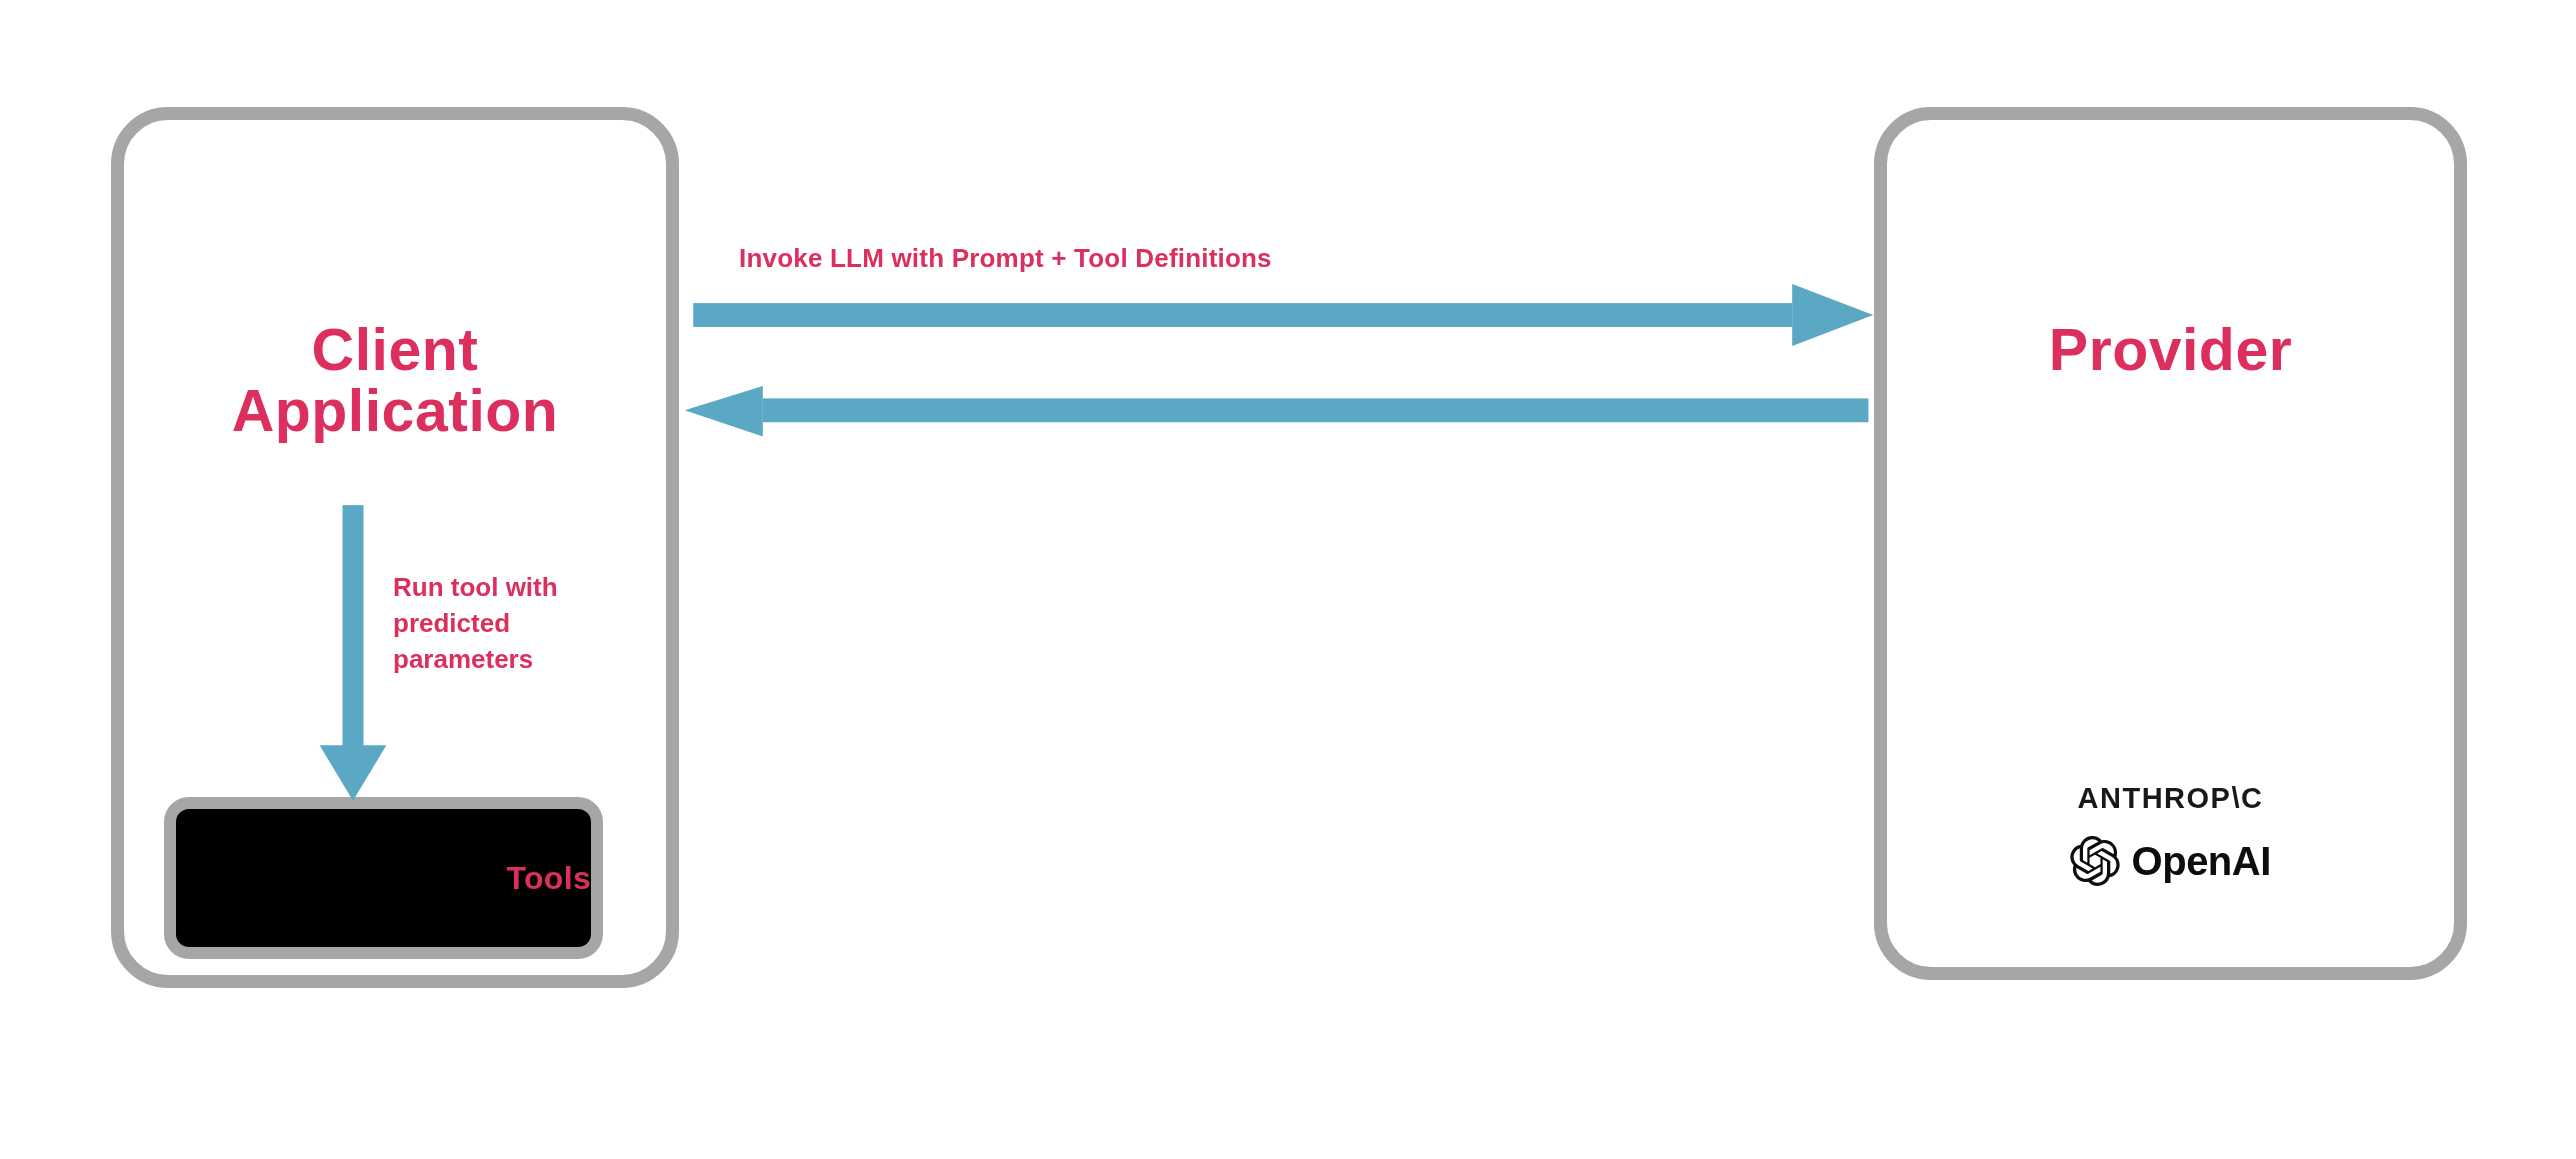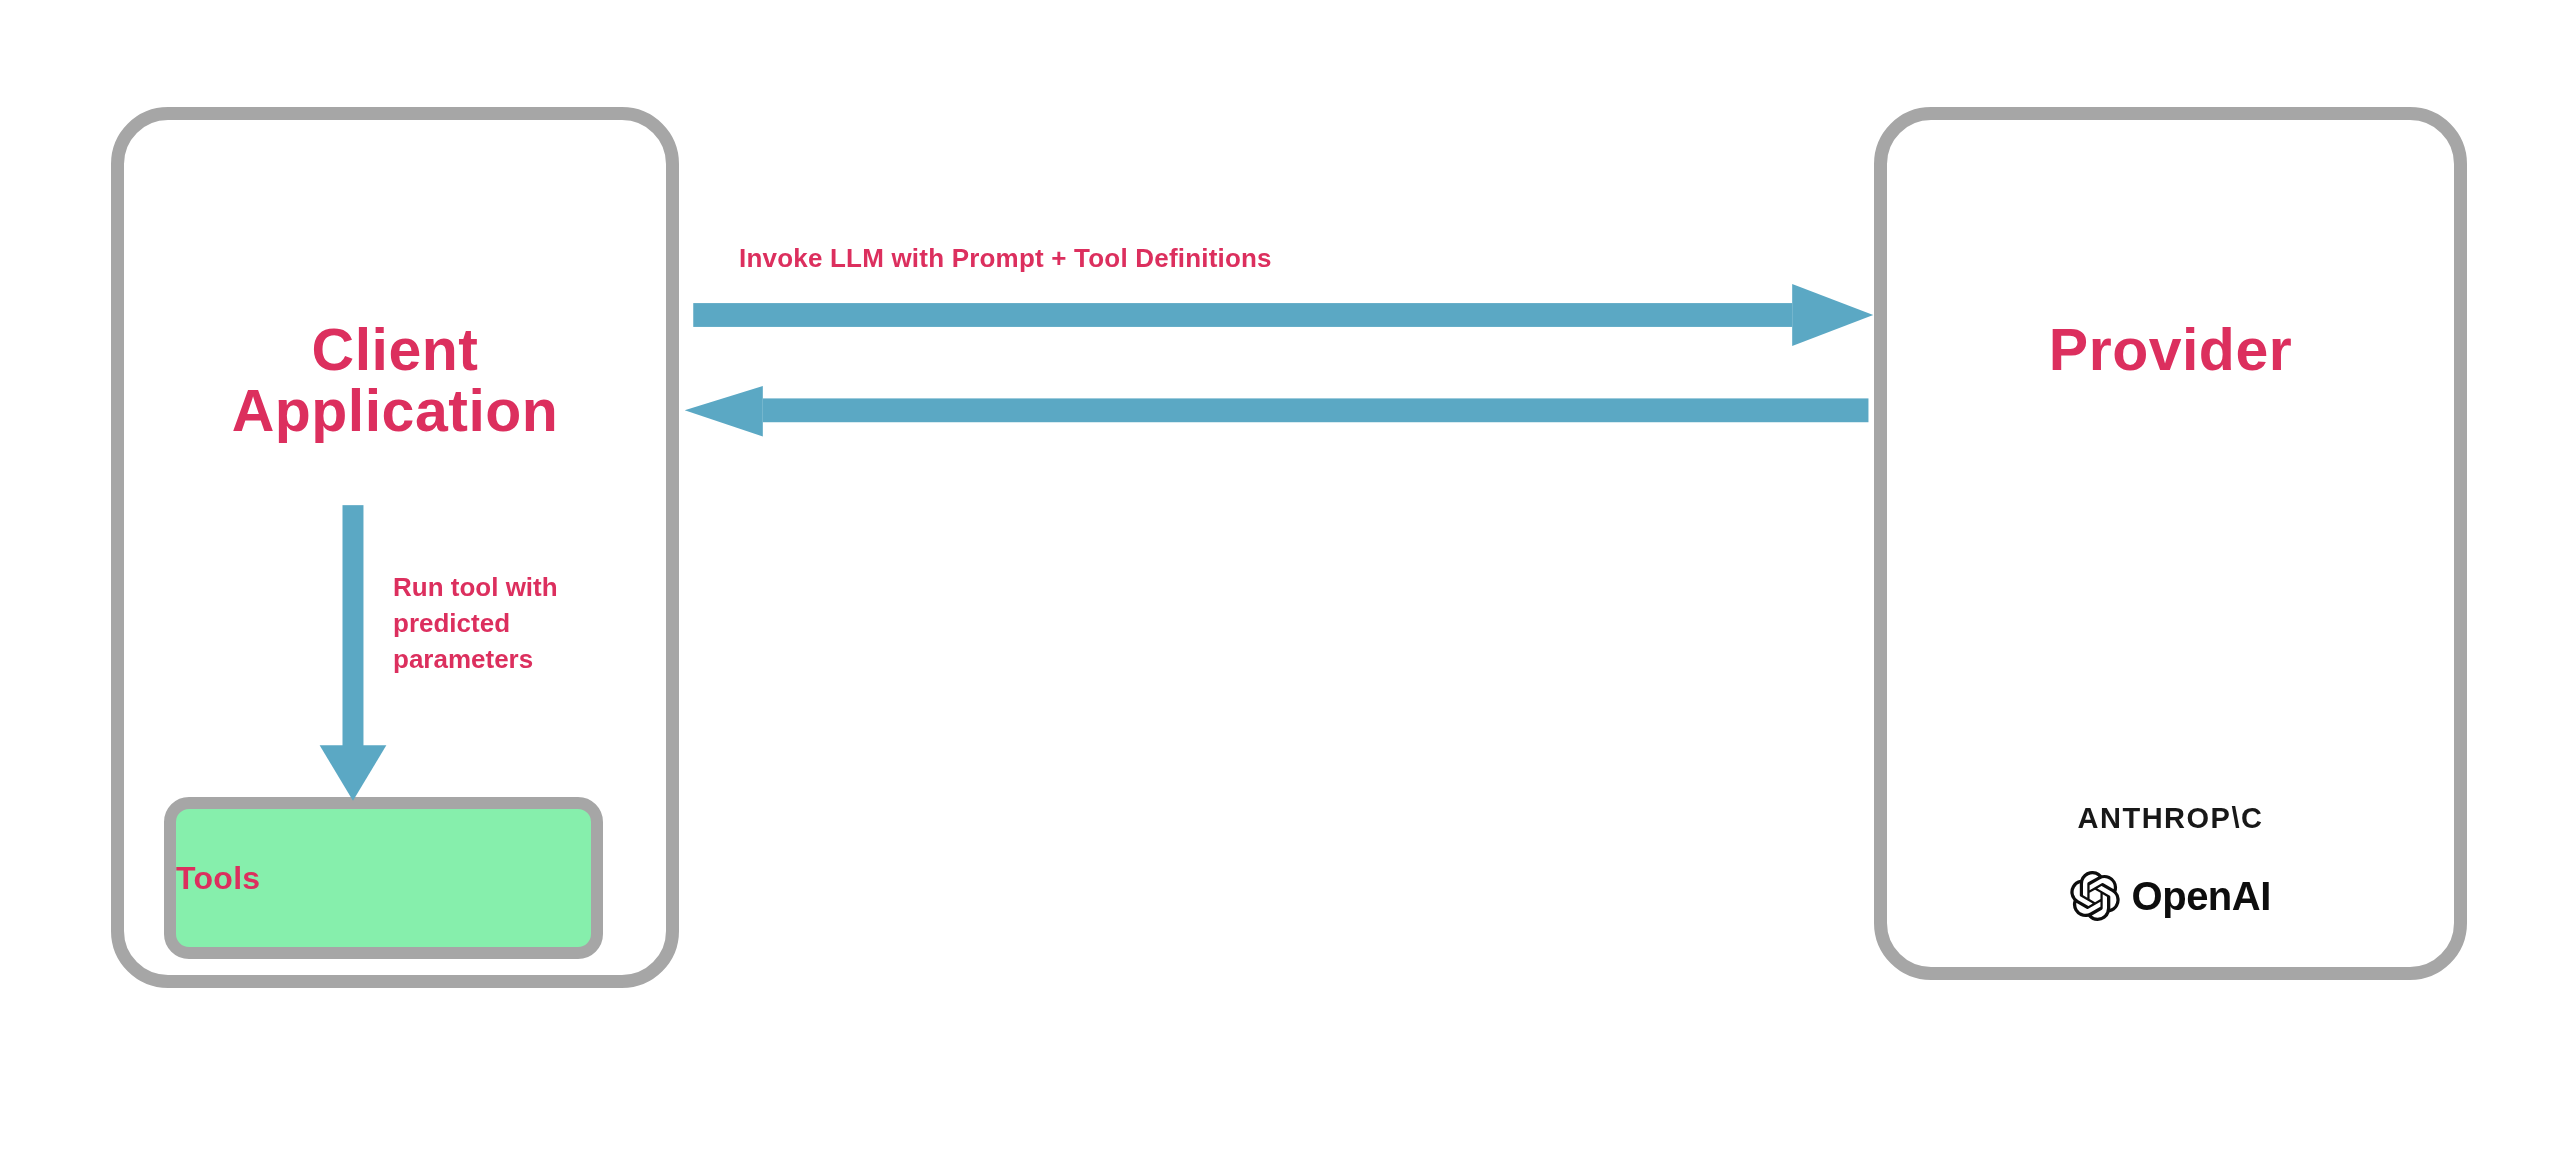--- a/index.html
+++ b/index.html
@@ -64,24 +64,24 @@
   
   #tools-box {
     position: absolute;
     box-sizing: border-box;
     left: 164px;
     top: 797px;
     width: 439px;
     height: 162px;
     border: 12.4px solid #a6a6a6;
     border-radius: 25px;
-    background: #86efac;
+    background: #000000;
     display: flex;
     align-items: center;
-    justify-content: flex-start;
+    justify-content: flex-end;
   }
   #tools-label {
     color: #dc2f5e;
     font-size: 32px;
     font-weight: 600;
     letter-spacing: 0.3px;
   }
 
   
   #arrow-layer {
@@ -124,22 +124,21 @@
 
   
   #vendor-logos {
     position: absolute;
     left: 1874px;
     top: 782px;
     width: 593px;
     display: flex;
     flex-direction: column;
     align-items: center;
-    gap: 36px;
-    margin-top: 20px;
+    gap: 21px;
   }
   #anthropic-logo {
     color: #181818;
     font-size: 29px;
     font-weight: 700;
     letter-spacing: 1.5px;
     font-family: "Liberation Sans", sans-serif;
   }
   #openai-logo {
     display: flex;

